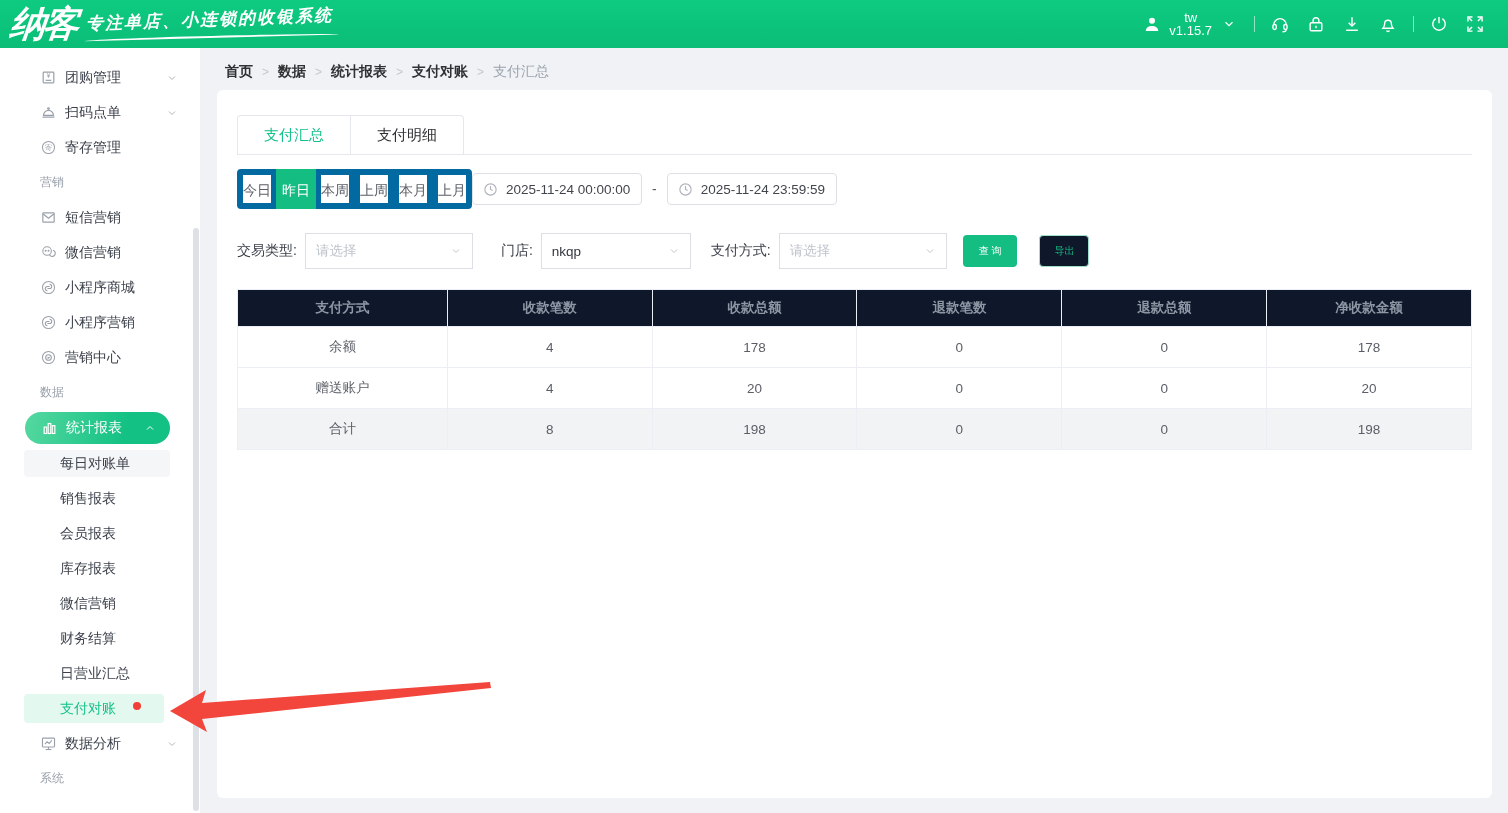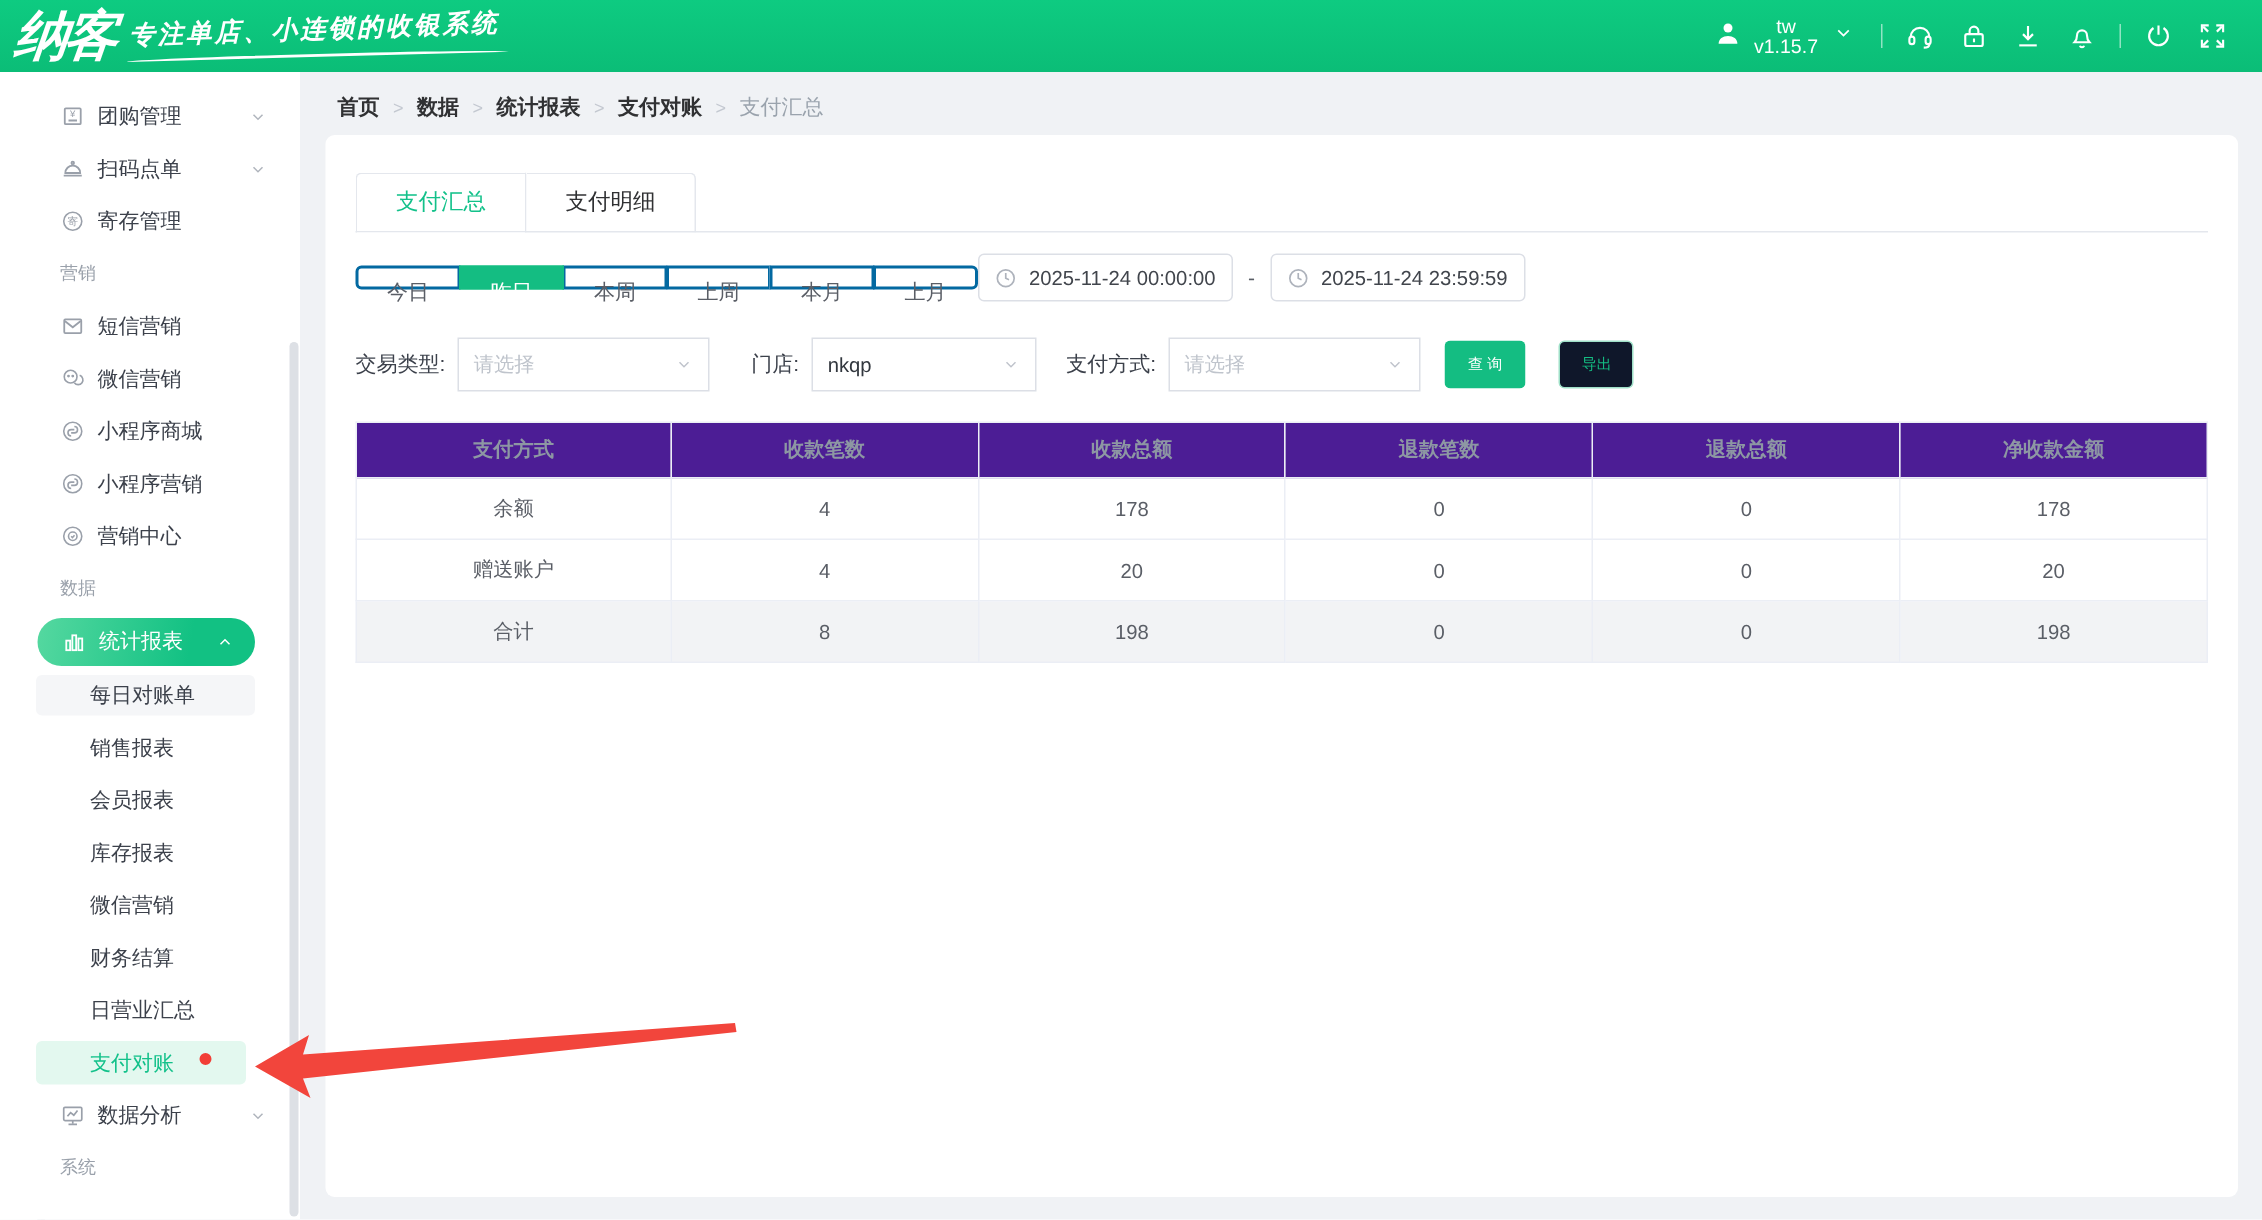--- a/index.html
+++ b/index.html
@@ -14,21 +14,21 @@
     background:linear-gradient(180deg,#0ecb81,#0bbd77); display:flex;
     align-items:center; color:#fff; z-index:20; }
   .logo-wrap { display:flex; align-items:flex-start; padding-left:10px; position:relative; }
   .logo-main { font-size:36px; font-weight:900; font-style:italic; letter-spacing:-3px;
     line-height:44px; transform:skewX(-6deg); }
   .logo-tagline { font-size:17px; font-style:italic; font-weight:700; margin:6px 0 0 10px;
     transform:rotate(-2deg); letter-spacing:2px; position:relative; }
   .logo-tagline::after { content:""; position:absolute; left:-2px; right:-6px; bottom:-7px;
     height:2px; background:#fff; border-radius:50%/100% 100% 0 0; transform:rotate(.5deg); }
   .topbar-right { margin-left:auto; display:flex; align-items:center; gap:14px; padding-right:22px; }
-  .user-block { display:flex; gap:6px; cursor:pointer; }
+  .user-block { display:flex; align-items:center; gap:6px; cursor:pointer; }
   .user-names { display:flex; flex-direction:column; align-items:center; line-height:13px; }
   .user-name { font-size:13px; }
   .user-version { font-size:13px; }
   .top-divider { width:1px; height:16px; background:rgba(255,255,255,.55); }
   .top-icon { width:22px; height:22px; display:flex; align-items:center; justify-content:center; cursor:pointer; }
   .top-icon svg { display:block; }
   
   .sidebar { position:absolute; top:48px; left:0; width:200px; bottom:0; background:#fff;
     padding-top:12px; z-index:10; overflow:visible; }
   .menu-item { height:35px; display:flex; align-items:center; padding-left:40px;
@@ -75,21 +75,21 @@
   .tab { height:40px; line-height:38px; padding:0 26px; border:1px solid #e4e7ed;
     border-bottom:none; color:#303133; cursor:pointer; font-size:15px; position:relative; }
   .tab:first-child { border-radius:4px 0 0 0; }
   .tab + .tab { border-left:none; border-radius:0 4px 0 0; }
   .tab.active { color:#13c18a; }
   .tab.active::after { content:""; position:absolute; left:0; right:0; bottom:-1px; height:1px;
     background:#fff; }
   
   .filter-row1 { margin-top:14px; display:flex; align-items:center; }
   .btn-group { display:flex; }
-  .shortcut-btn { height:16px; padding:0 19px; line-height:30px; border:2px solid #0369a1;
+  .shortcut-btn { height:40px; padding:0 0; line-height:30px; border:6px solid #0369a1;
     background:#fff; color:#5a5e66; font-size:14px; cursor:pointer; margin-left:-1px; }
   .shortcut-btn:first-child { border-radius:4px 0 0 4px; margin-left:0; }
   .shortcut-btn:last-child { border-radius:0 4px 4px 0; }
   .shortcut-btn.active { background:#14bd82; border-color:#14bd82; color:#fff; position:relative; z-index:1; }
   .date-input { height:32px; width:170px; border:1px solid #dcdfe6; border-radius:4px;
     display:flex; align-items:center; padding:0 10px; gap:8px; color:#41454c; font-size:13.5px;
     background:#fff; cursor:text; }
   .date-input:first-of-type { margin-left:18px; }
   .range-sep { margin:0 10px; color:#5a5e66; }
   
@@ -102,21 +102,21 @@
   .select .sel-arrow { display:flex; }
   .gap-lg { width:28px; } .gap-md { width:20px; }
   .btn { height:32px; border-radius:4px; font-size:10px; cursor:pointer; border:1px solid transparent;
     display:inline-flex; align-items:center; justify-content:center; }
   .btn-primary { background:#14bd82; color:#fff; padding:0 15px; margin-left:16px; }
   .btn-plain { background:#0f172a; color:#14bd82; border-color:#9fe0c8; padding:0 14px; margin-left:22px; }
   
   .data-table { margin-top:20px; width:100%; border-collapse:collapse; table-layout:fixed; }
   .data-table th, .data-table td { border:1px solid #ebeef5; text-align:center; font-size:13.5px;
     font-weight:400; }
-  .data-table thead th { height:37px; background:#4c1d95; color:#8d97a3; font-weight:700; }
+  .data-table thead th { height:37px; background:#0f172a; color:#8d97a3; font-weight:700; }
   .data-table tbody td { height:41px; color:#5a5e66; background:#fff; }
   .data-table tr.total-row td { background:#f2f3f5; }
   .data-table col.c0 { width:17%; }
 </style>
 </head>
 <body>
 
 <header class="topbar">
   <div class="logo-wrap">
     <div class="logo-main">纳客</div>

